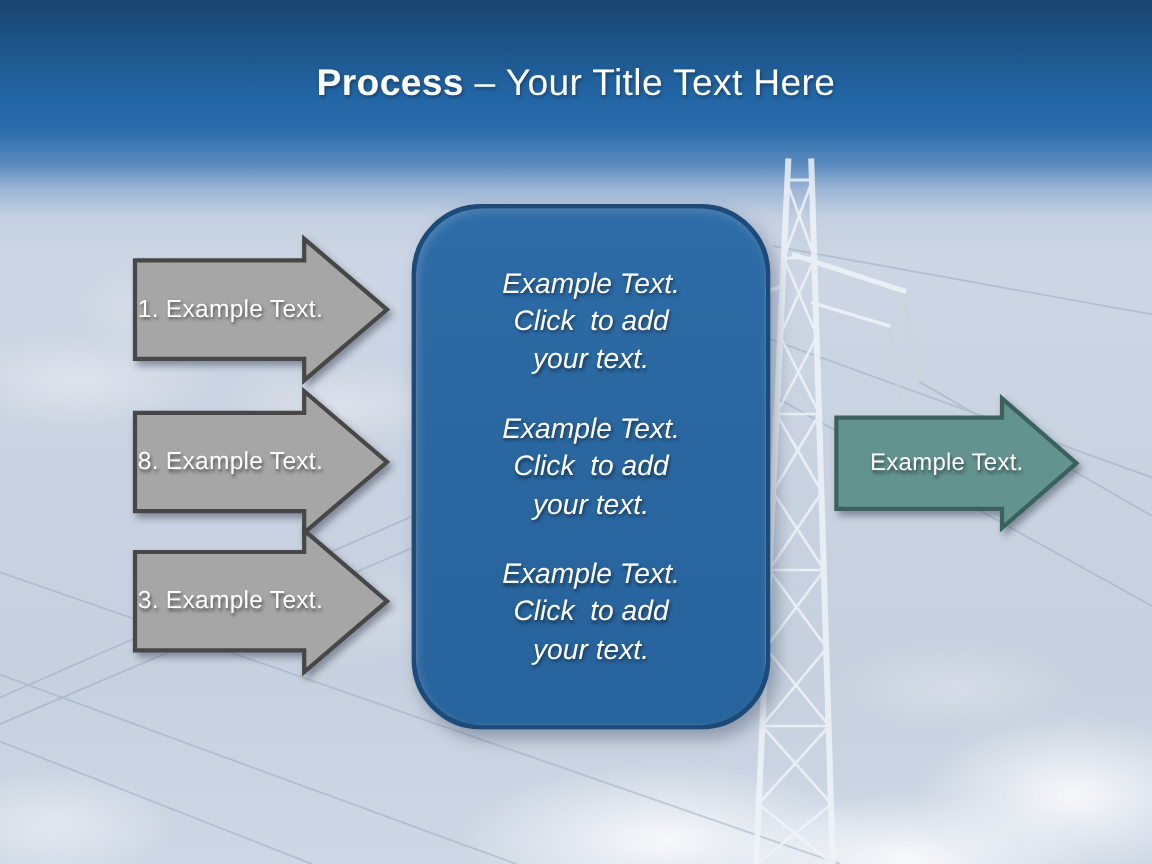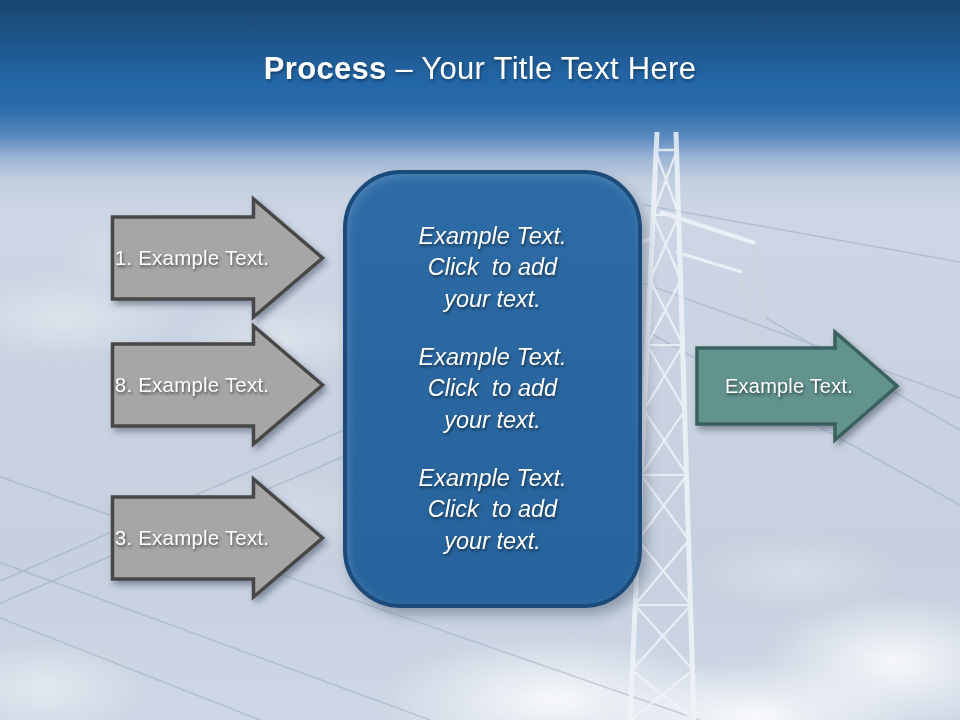--- a/index.html
+++ b/index.html
@@ -40,21 +40,21 @@
   
   .slide-title{
     position:absolute; top:51px; left:0; width:100%; margin:0;
     text-align:center; color:#fff; font-size:31px; font-weight:400;
     letter-spacing:.3px; text-shadow:1px 2px 3px rgba(0,0,0,.35);
   }
   .t-bold{font-weight:700;}
 
   
   .step-arrow{position:absolute; left:93px; width:215px; height:122px;padding-left:35px;}
-  .step-1{top:197px;} .step-2{top:324px;} .step-3{top:477px;text-align:right;}
+  .step-1{top:197px;} .step-2{top:324px;} .step-3{top:440px;text-align:right;}
   .arrow-svg{position:absolute; inset:0; width:100%; height:100%;
     filter:drop-shadow(3px 4px 3px rgba(40,50,70,.45)); overflow:visible;}
   .poly-gray{fill:var(--arrow-gray,#a6a6a6); stroke:var(--arrow-gray-border,#474747);
     stroke-width:3.5; stroke-linejoin:miter;}
   .poly-teal{fill:var(--arrow-teal,#62938e); stroke:var(--arrow-teal-border,#3a615d);
     stroke-width:3.5; stroke-linejoin:miter;}
   .arrow-label{
     position:absolute; left:0; top:20px; width:198px; height:82px;
     display:flex; align-items:center; justify-content:center;
     color:#fff; font-size:20.5px; letter-spacing:.2px;

